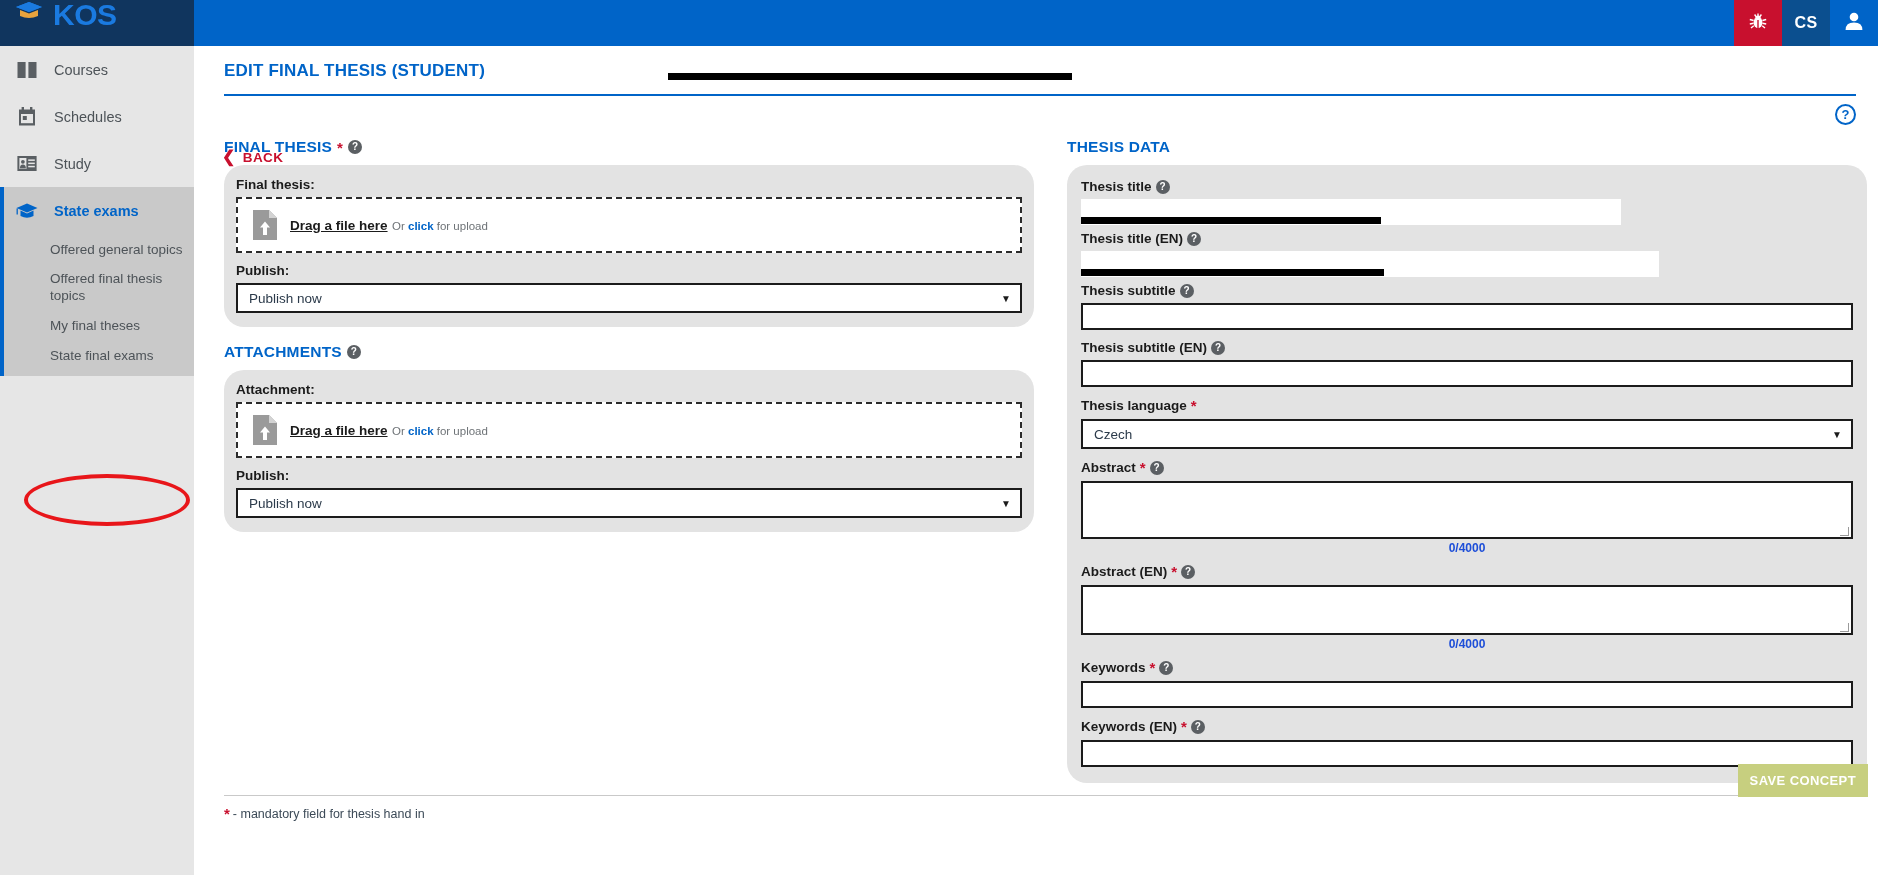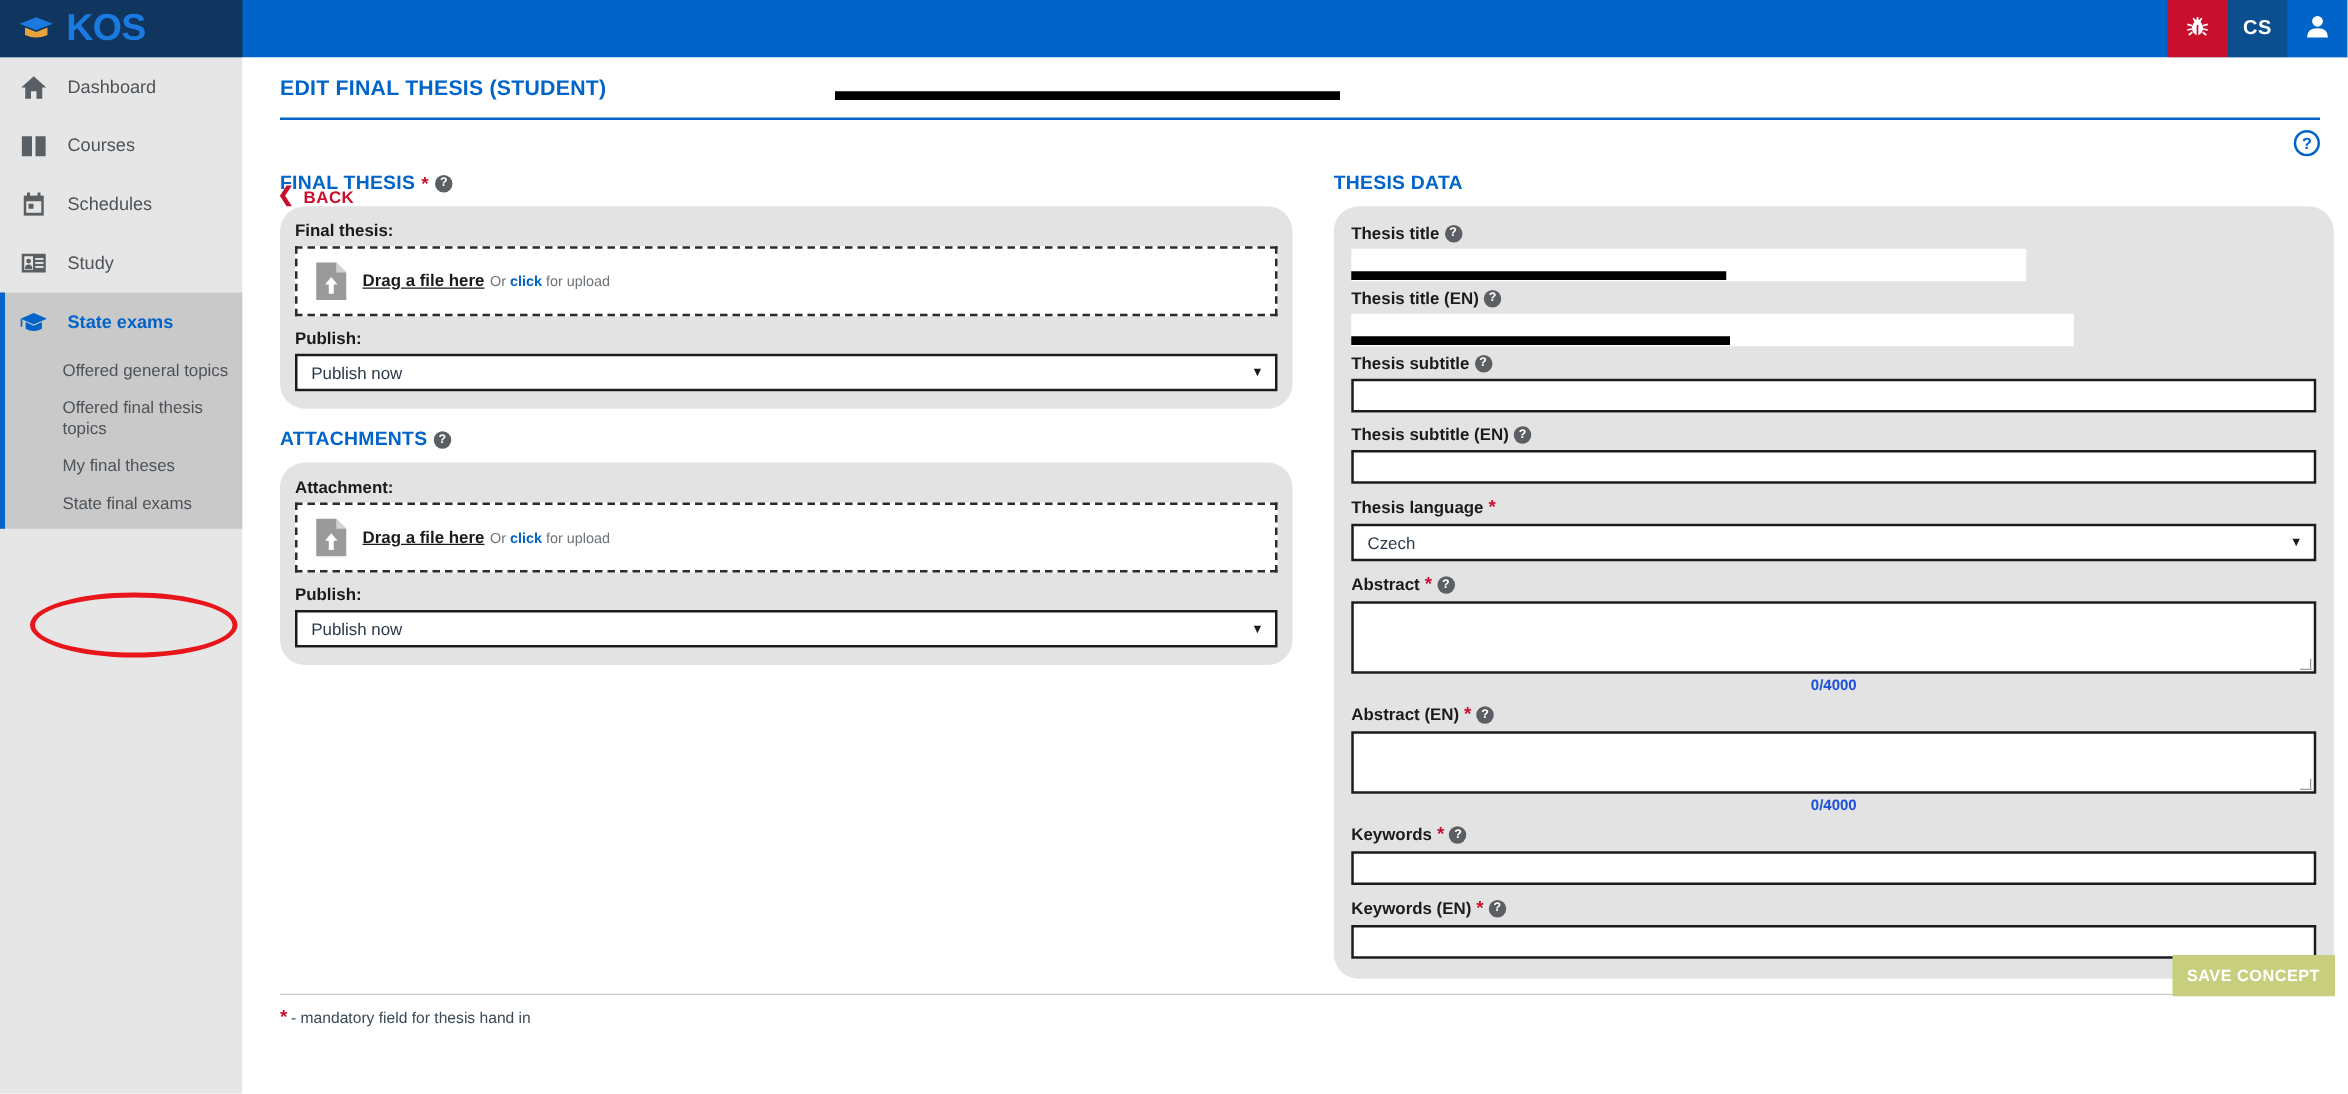--- a/index.html
+++ b/index.html
@@ -12,21 +12,21 @@
   #app { position: relative; width: 1878px; height: 875px; }
 
   
   .topbar {
     position: absolute; left: 0; top: 0; width: 1878px; height: 46px;
     background: #0064c8;
   }
   .logo-box {
     position: absolute; left: 0; top: 0; width: 194px; height: 46px;
     background: #10355e;
-    display: flex; align-items: center; padding-left: 14px; gap: 9px;
+    display: flex; align-items: flex-start; padding-left: 14px; gap: 9px;
   }
   .logo-cap { width: 30px; height: 22px; position: relative; }
   .logo-text {
     color: #1a7ae0; font-size: 30px; font-weight: bold;
     letter-spacing: -0.5px; line-height: 1;
   }
   .topbar-right { position: absolute; right: 0; top: 0; height: 46px; display: flex; }
   .tb-btn { width: 48px; height: 46px; display: flex; align-items: center; justify-content: center; }
   .tb-bug  { background: #c8102e; }
   .tb-lang { background: #0b4f8f; color: #fff; font-size: 16px; font-weight: bold; letter-spacing: .5px; }
@@ -190,28 +190,20 @@
             <circle cx="11" cy="7" r="4.3" fill="#fff"></circle>
             <path d="M2.6 20 Q2.6 12.6 11 12.6 Q19.4 12.6 19.4 20 Z" fill="#fff"></path>
           </svg>
         </span>
       </div>
     </div>
   </div>
 
   <div class="sidebar">
 
-    <div class="nav-item">
-      <span class="ico">
-        <svg width="22" height="20" viewBox="0 0 22 20">
-            <path d="M11 1 L21 10 L17.8 10 L17.8 19 L13.2 19 L13.2 13 L8.8 13 L8.8 19 L4.2 19 L4.2 10 L1 10 Z" fill="#5a5f63"></path>
-          </svg>
-      </span>
-      <span>Dashboard</span>
-    </div>
 
     <div class="nav-item">
       <span class="ico">
         <svg width="22" height="20" viewBox="0 0 22 20">
           <path d="M1.5 2 L9.6 2 L9.6 18 L1.5 18 Z" fill="#5a5f63"></path>
           <path d="M12.4 2 L20.5 2 L20.5 18 L12.4 18 Z" fill="#5a5f63"></path>
         </svg>
       </span>
       <span>Courses</span>
     </div>

